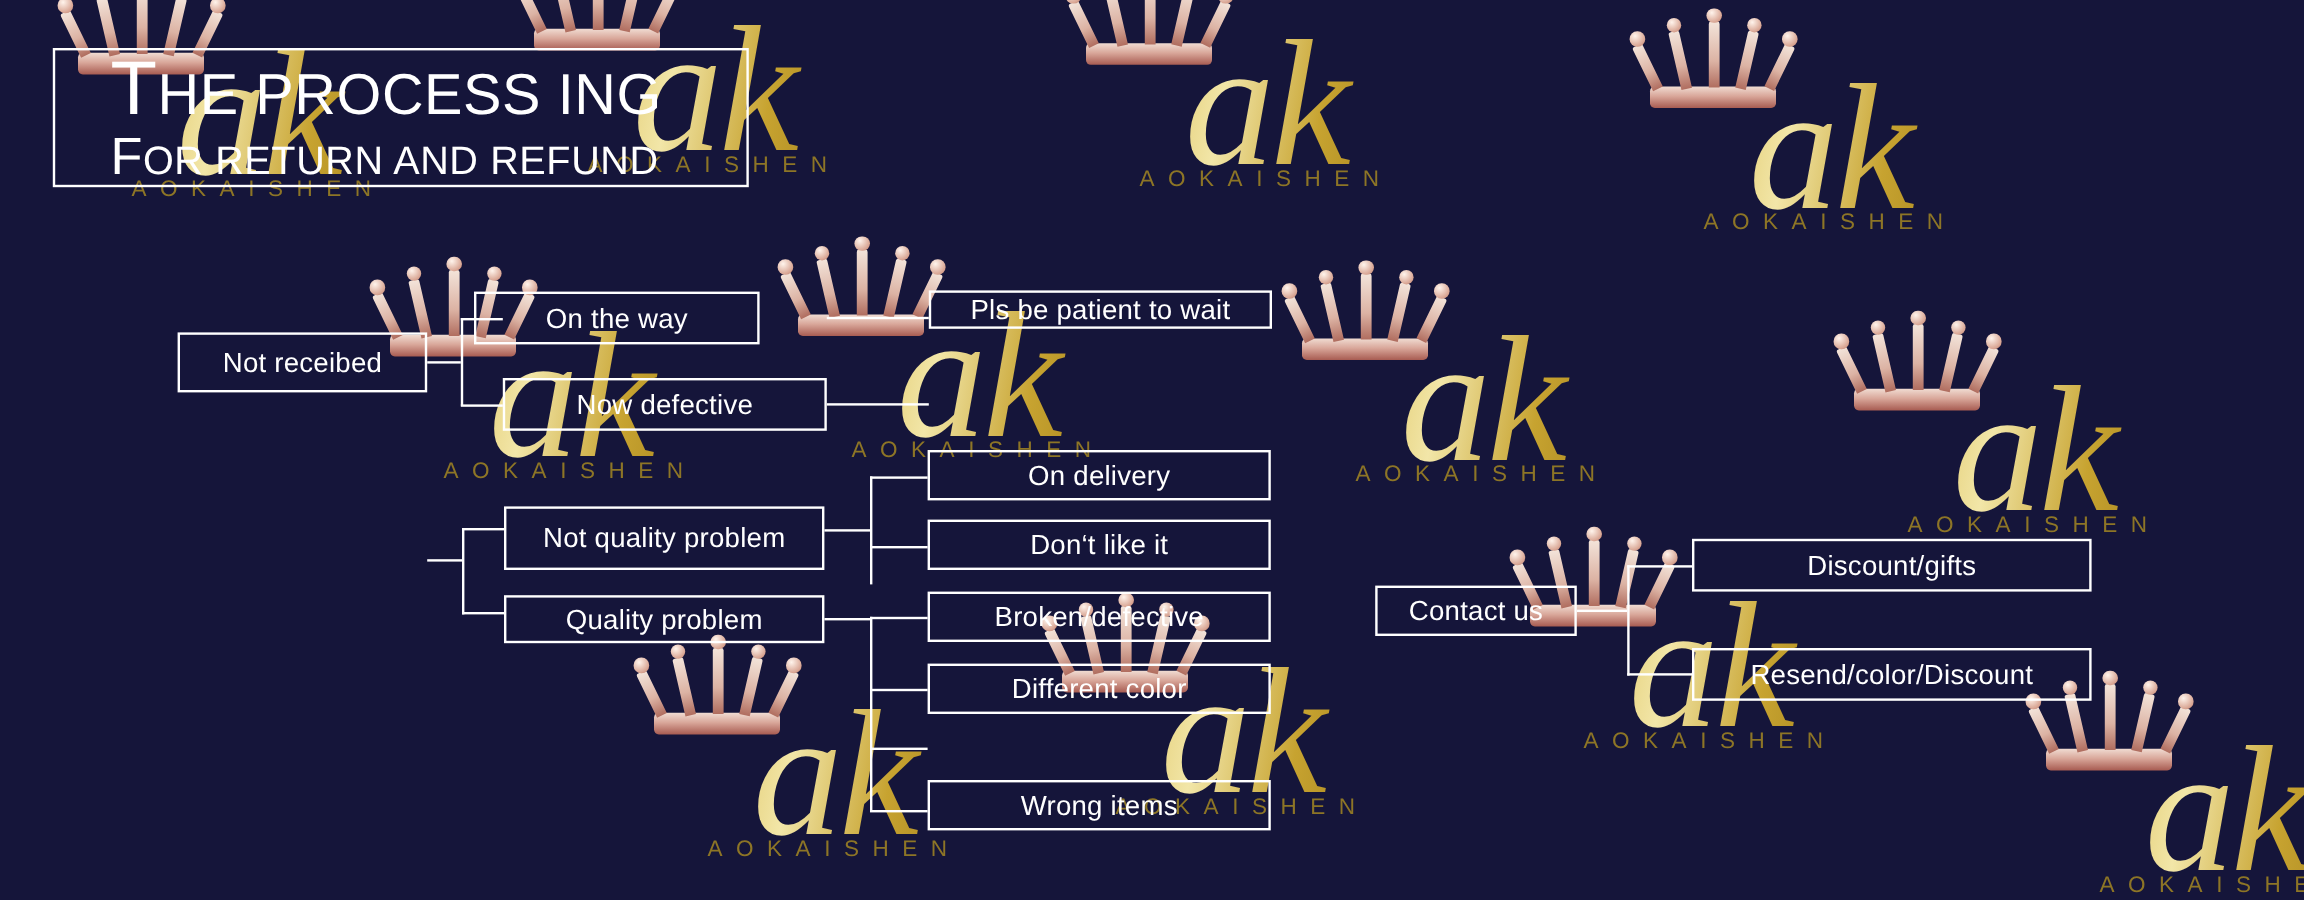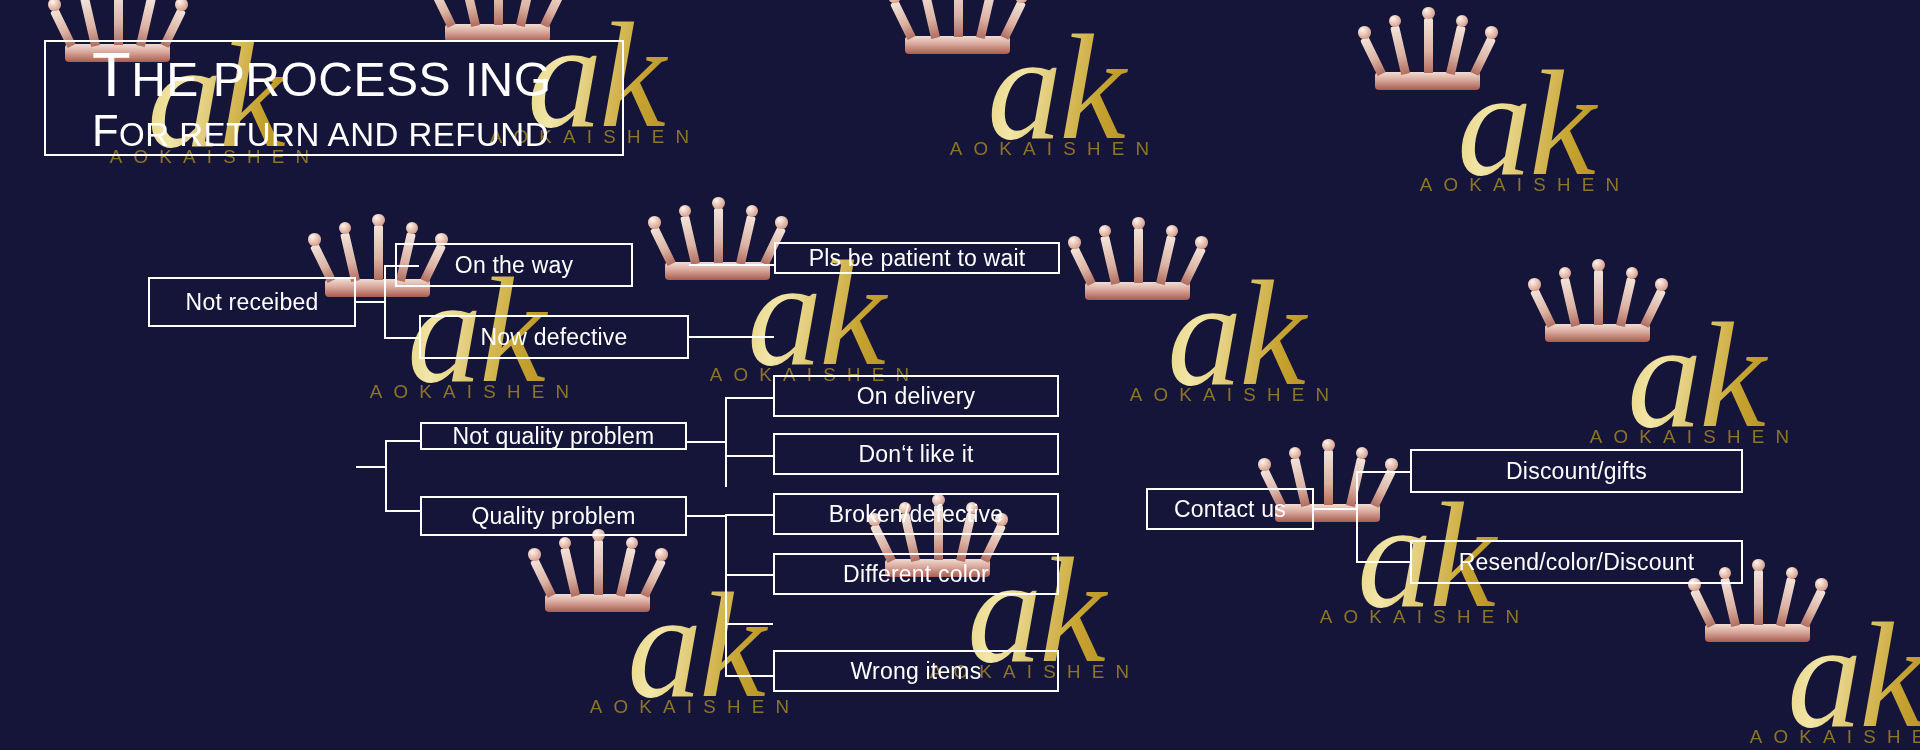--- a/index.html
+++ b/index.html
@@ -399,21 +399,21 @@
   <div class="conn h" style="left:689px;top:336px;width:85px;"></div>
 
   <div class="node" style="left:774px;top:242px;width:286px;height:32px;">Pls be patient to wait</div>
 
 
   <div class="conn h" style="left:356px;top:466px;width:29px;"></div>
   <div class="conn v" style="left:385px;top:440px;height:72px;"></div>
   <div class="conn h" style="left:385px;top:440px;width:35px;"></div>
   <div class="conn h" style="left:385px;top:510px;width:35px;"></div>
 
-  <div class="node" style="left:420px;top:422px;width:267px;height:28px;">Not quality problem</div>
+  <div class="node" style="left:420px;top:422px;width:267px;height:53px;">Not quality problem</div>
   <div class="node" style="left:420px;top:496px;width:267px;height:40px;">Quality problem</div>
 
   <div class="conn h" style="left:687px;top:441px;width:38px;"></div>
   <div class="conn v" style="left:725px;top:397px;height:90px;"></div>
   <div class="conn h" style="left:725px;top:397px;width:48px;"></div>
   <div class="conn h" style="left:725px;top:455px;width:48px;"></div>
 
   <div class="node" style="left:773px;top:375px;width:286px;height:42px;">On delivery</div>
   <div class="node" style="left:773px;top:433px;width:286px;height:42px;">Don‘t like it</div>
 

